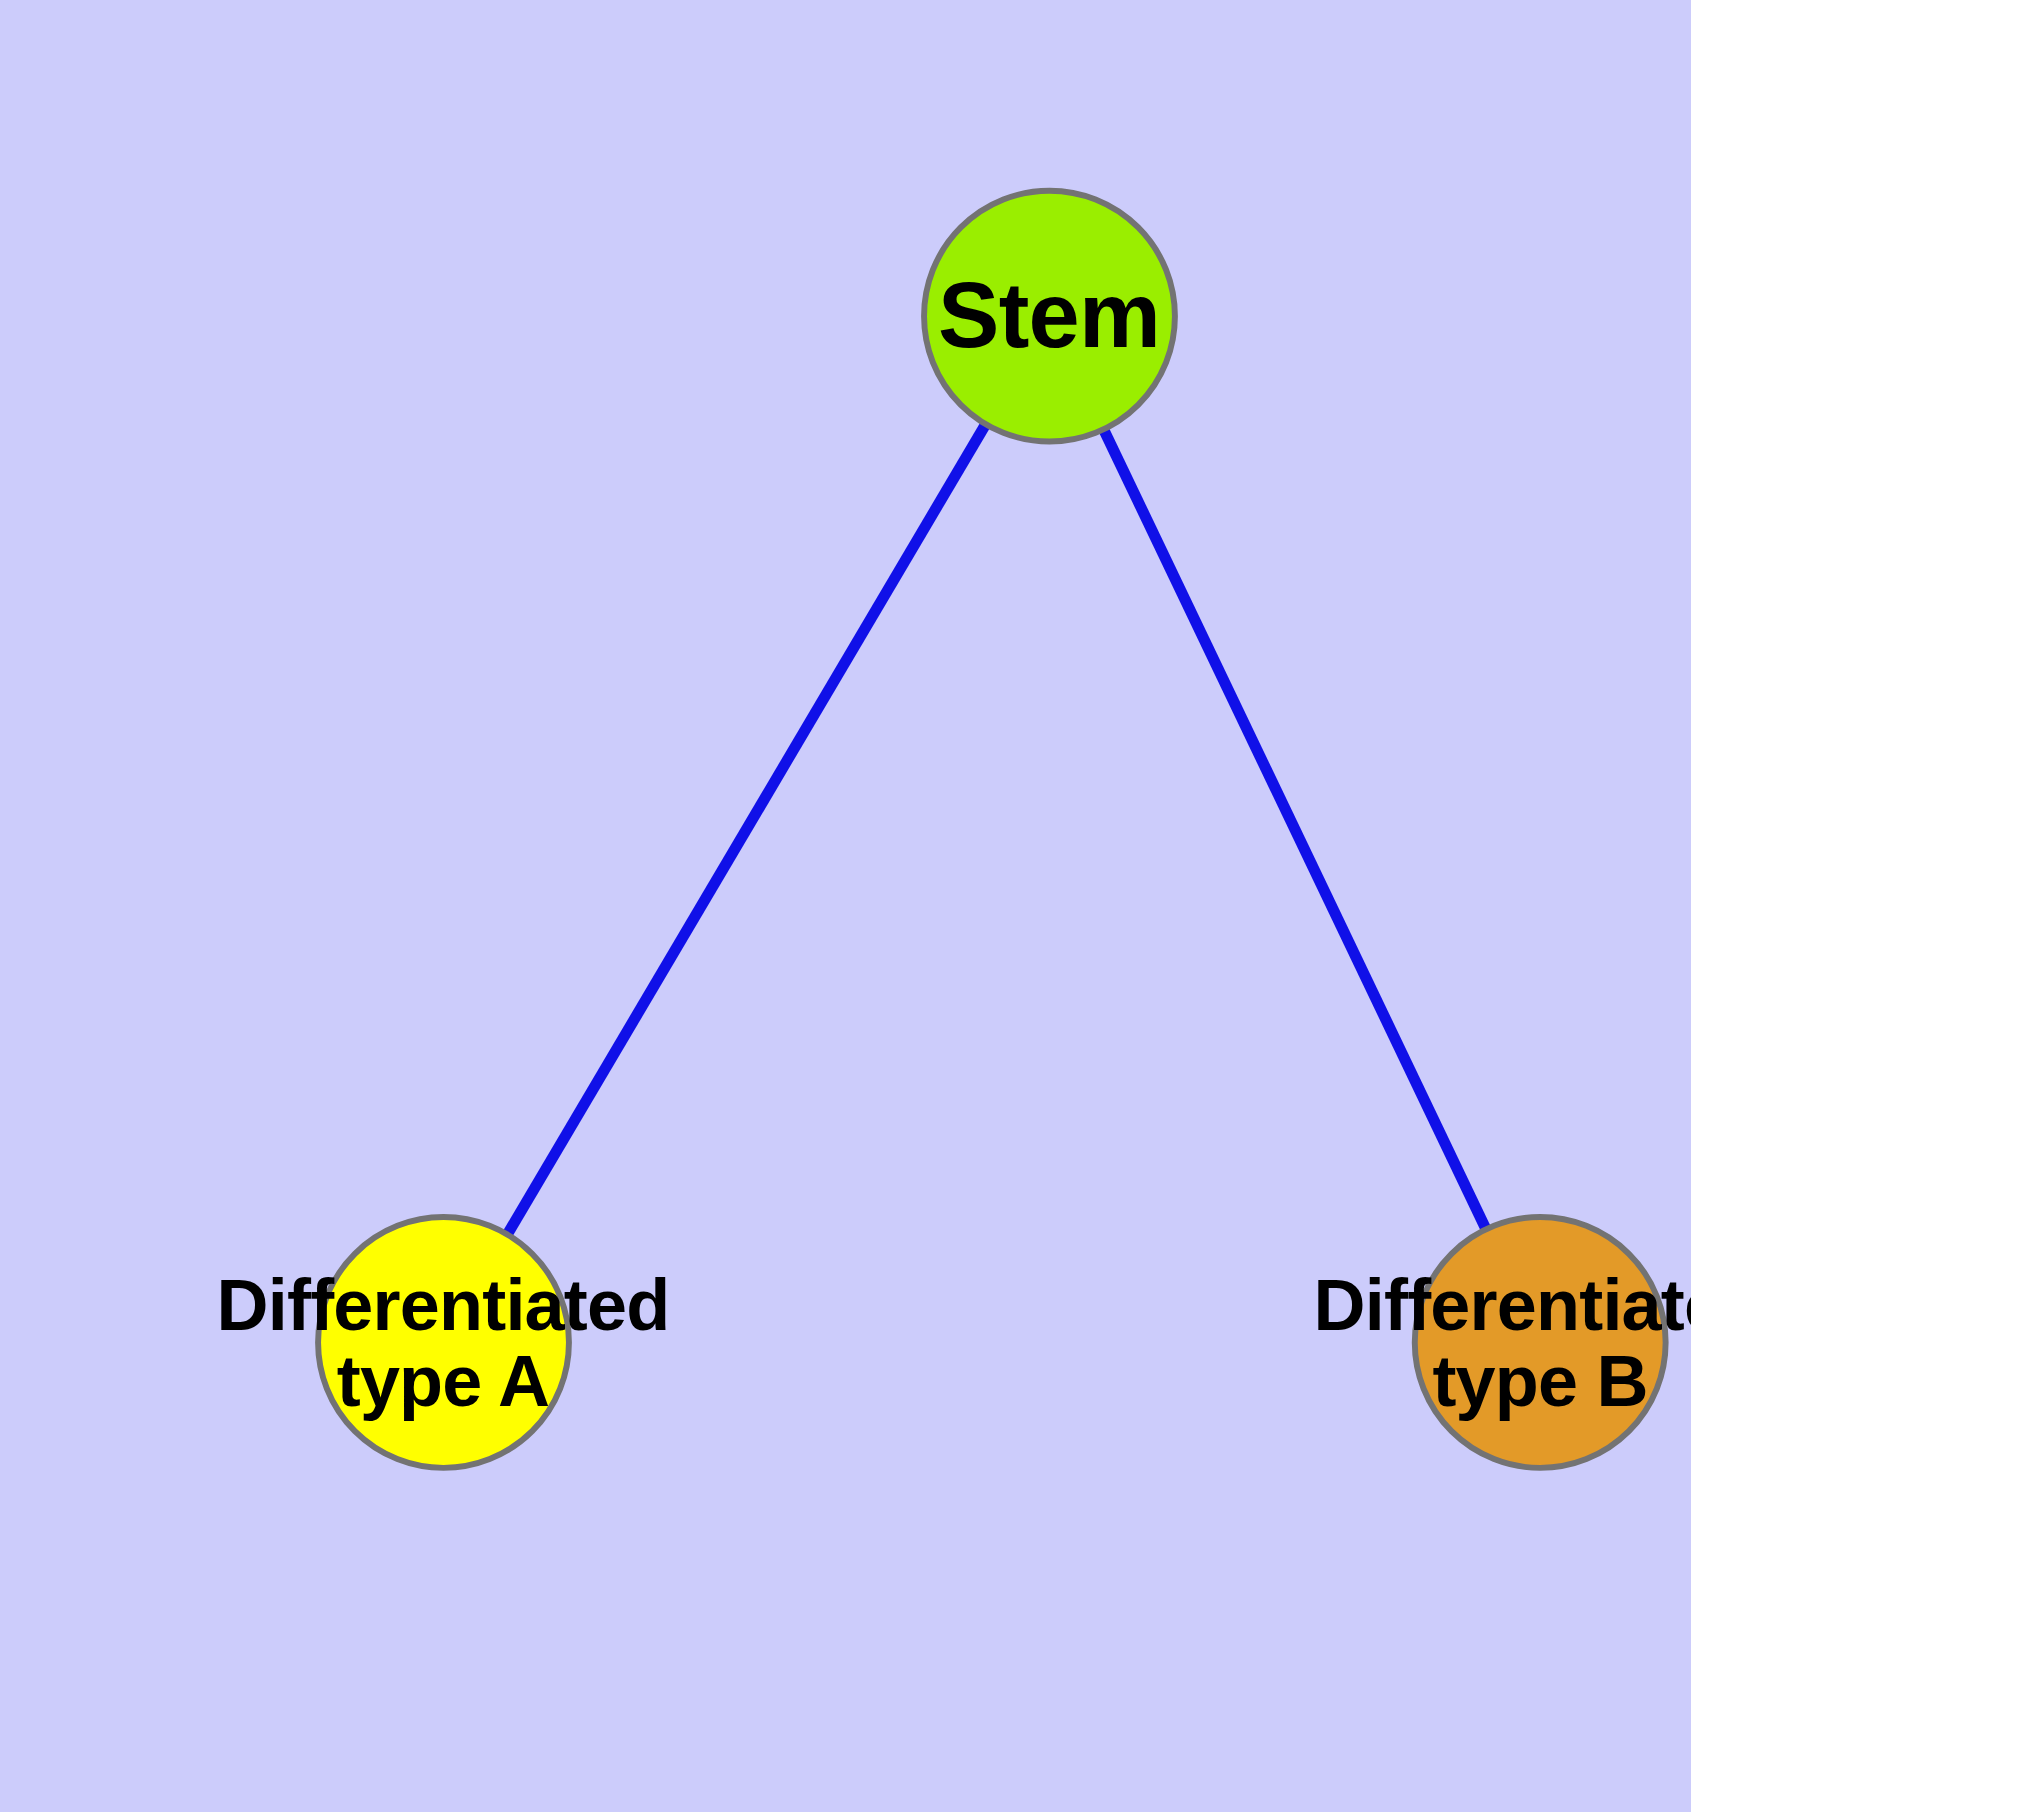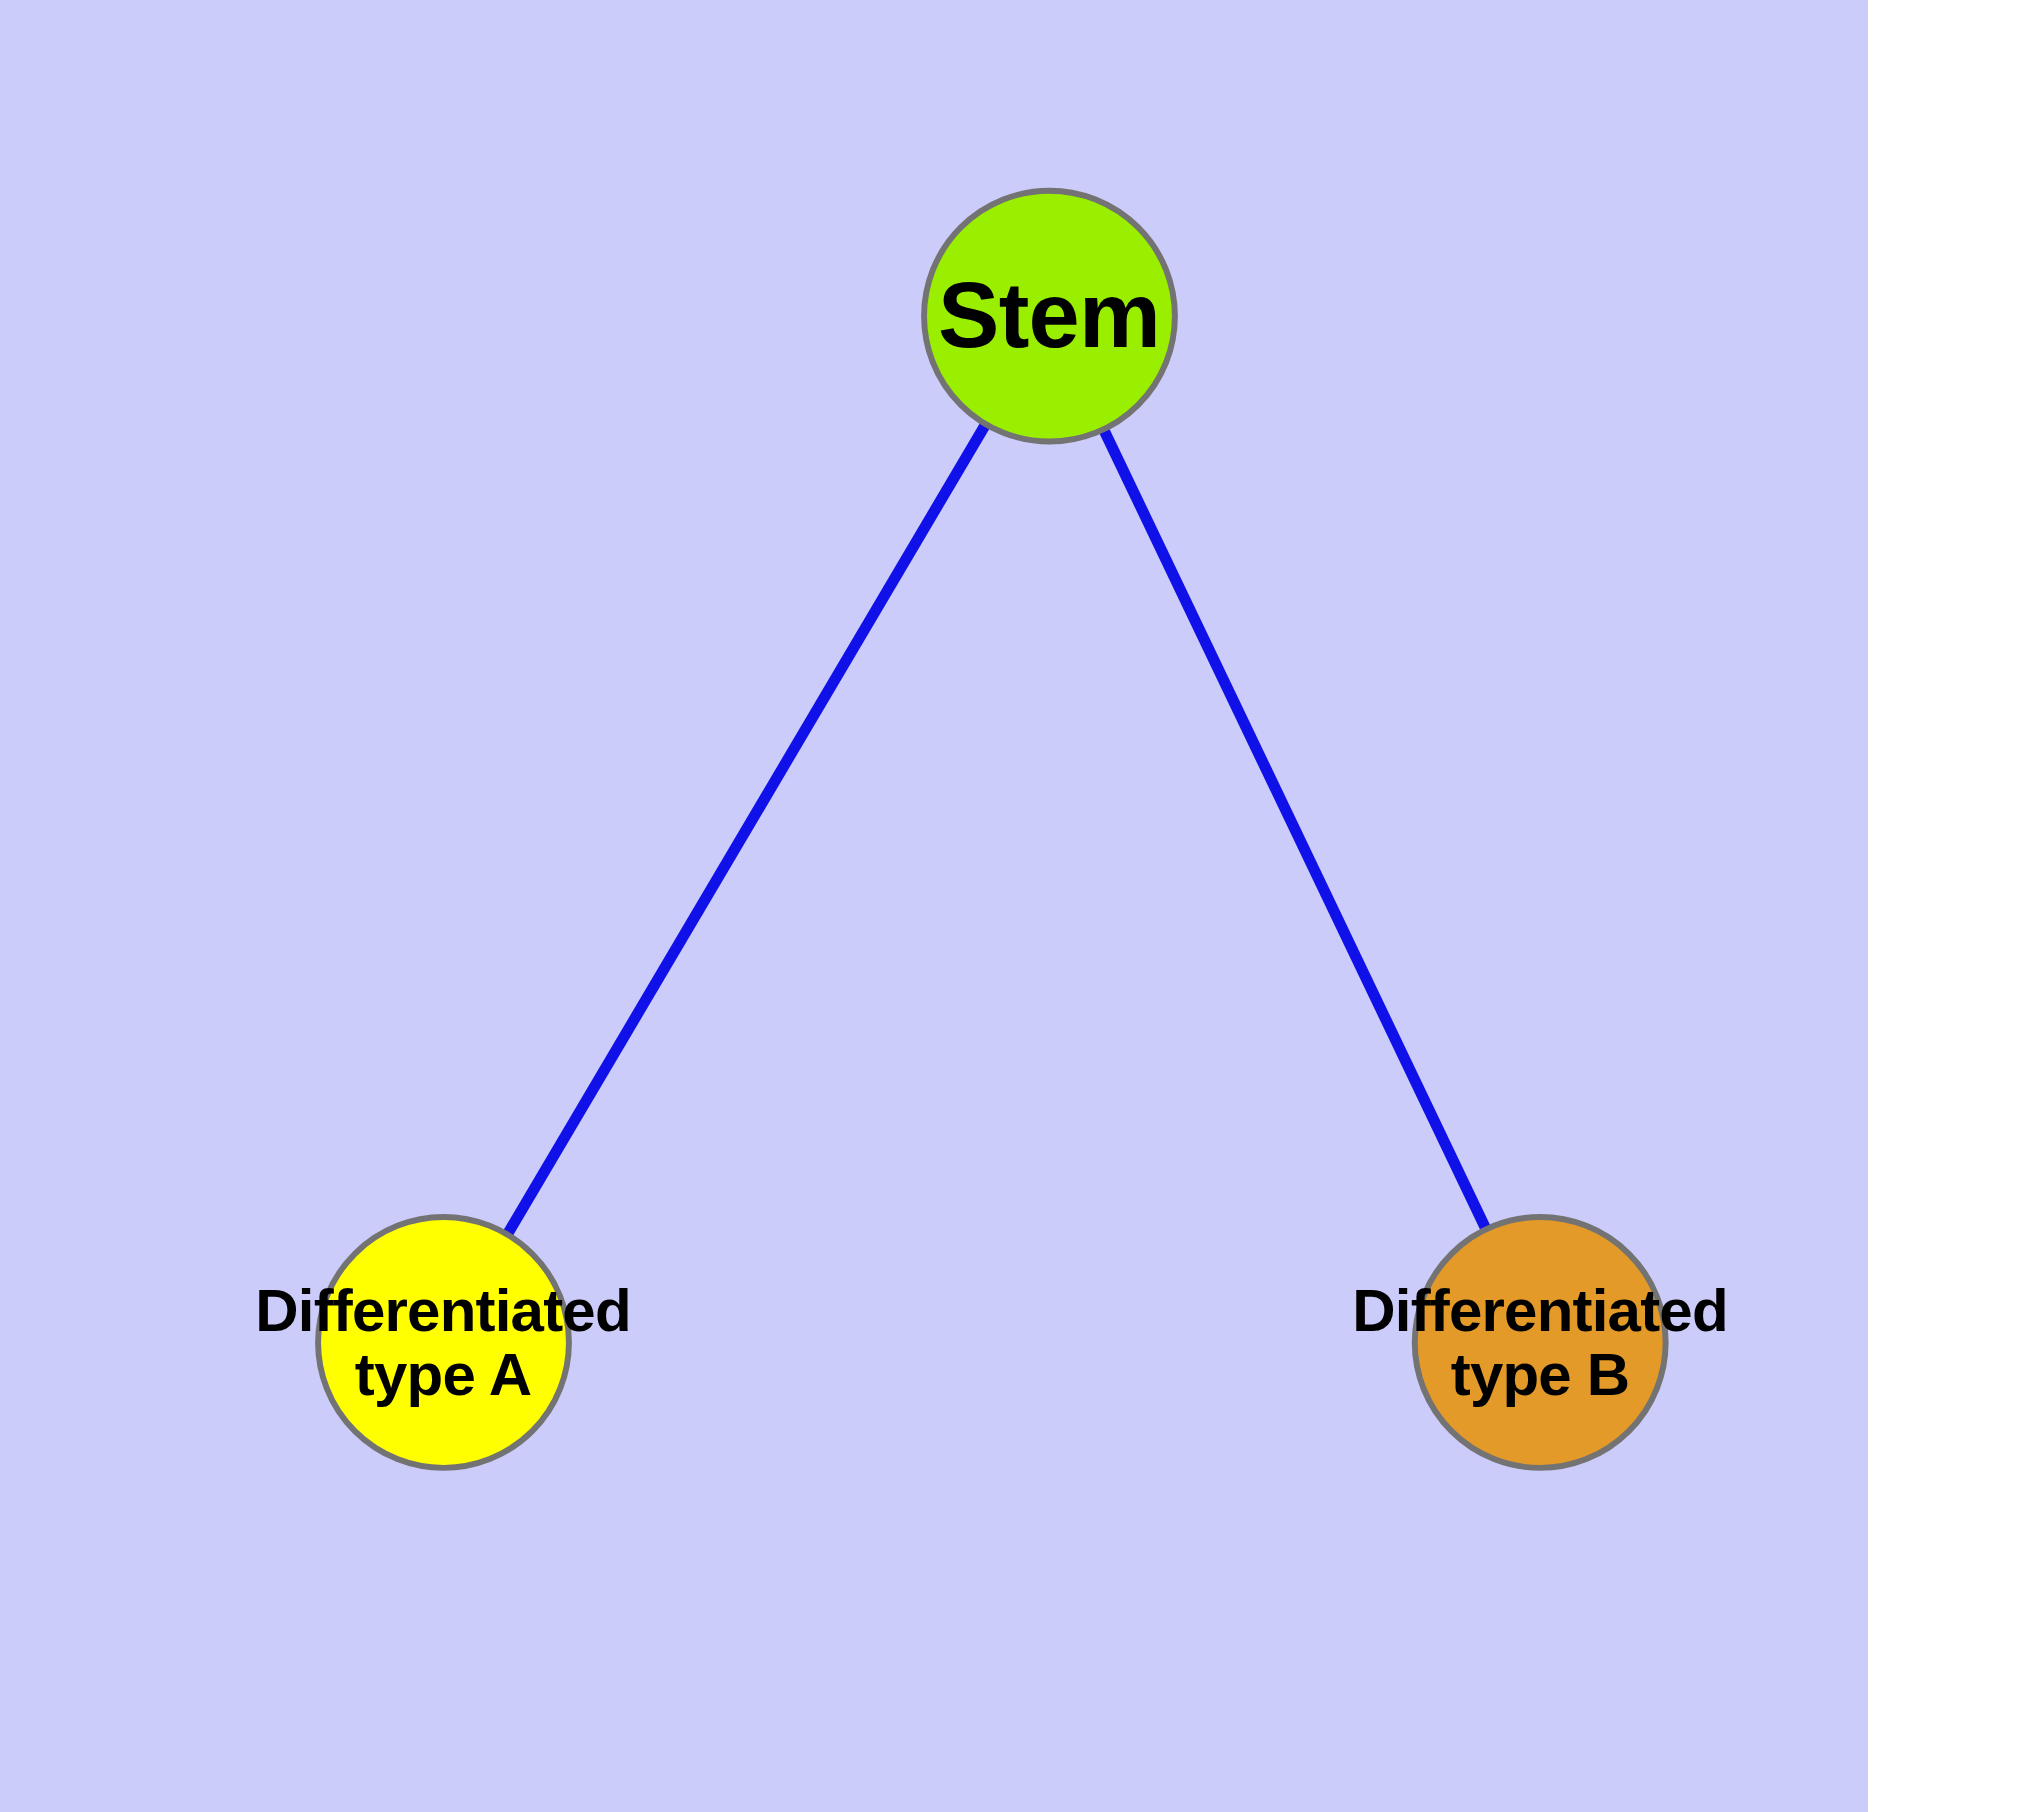--- a/index.html
+++ b/index.html
@@ -34,28 +34,28 @@
     line-height: 1.06;
     pointer-events: none;
     user-select: none;
     transform: translate(-50%, -50%);
   }
   .label-stem {
     font-size: 92px;
     letter-spacing: -0.8px;
   }
   .label-diff {
-    font-size: 60px;
+    font-size: 72px;
     letter-spacing: -0.8px;
   }
 </style>
 </head>
 <body>
 
-<div id="canvas" style="width: 1868px; height: 1812px; background: rgb(204, 204, 251);">
+<div id="canvas" style="width: 1691px; height: 1812px; background: rgb(204, 204, 251);">
 
   <svg id="graph-svg" viewBox="0 0 2384 2138">
     <g>
       <line class="graph-edge" x1="1161.7373234428308" y1="502.1665752597652" x2="599.2626765571694" y2="1454.833424740235" stroke="#1010e8" stroke-width="13" stroke-linecap="butt"></line>
       <line class="graph-edge" x1="1302.7025074119663" y1="508.3276968495528" x2="1752.2974925880337" y2="1448.6723031504473" stroke="#1010e8" stroke-width="13" stroke-linecap="butt"></line>
     </g>
     <g>
       <circle class="graph-node" cx="1238" cy="373" r="148" fill="#9aee00" stroke="#737373" stroke-width="7"></circle>
       <circle class="graph-node" cx="523" cy="1584" r="148" fill="#ffff00" stroke="#737373" stroke-width="7"></circle>
       <circle class="graph-node" cx="1817" cy="1584" r="148" fill="#e39a28" stroke="#737373" stroke-width="7"></circle>

